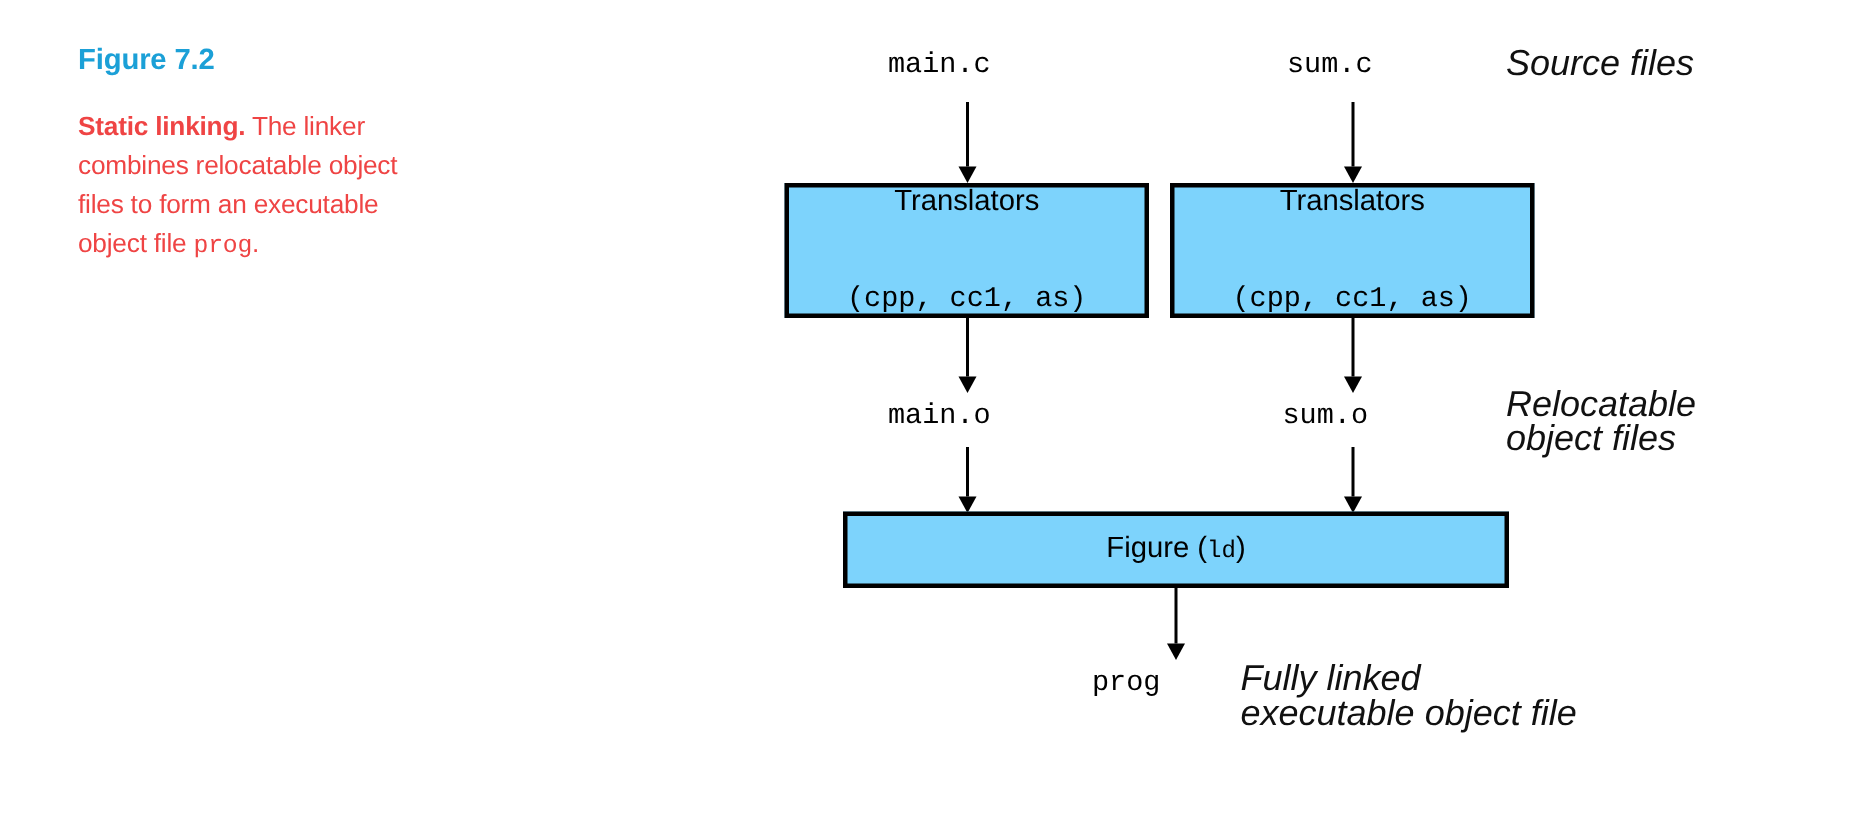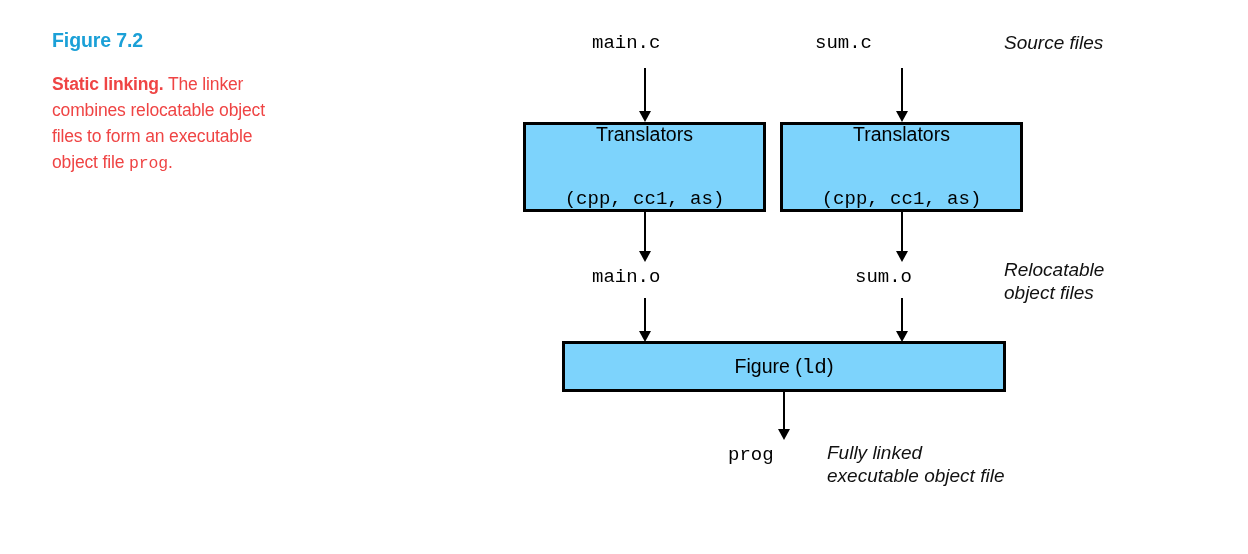--- a/index.html
+++ b/index.html
@@ -71,21 +71,21 @@
     font-family: "Liberation Mono", "DejaVu Sans Mono", monospace;
     font-size: 19px;
     line-height: 22px;
     color: #000;
   }
 
   
   .annot {
     font-family: "Liberation Sans", sans-serif;
     font-style: italic;
-    font-size: 19px;
+    font-size: 24px;
     line-height: 23px;
     color: #111;
     white-space: nowrap;
   }
 
   
   .box {
     position: absolute;
     border: 3px solid #000;
     background: #7dd3fc;
@@ -110,21 +110,21 @@
     margin-top: 40px;
   }
   .box .inline-mix {
     font-family: "Liberation Sans", sans-serif;
     font-size: 19.5px;
     line-height: 25px;
     color: #000;
     white-space: pre;
   }
   .box .inline-mix .mono {
-    font-size: 21px;
+    font-size: 16px;
     text-align: right;
   }
 
   
   .arrow {
     position: absolute;
   }
   .arrow .shaft {
     position: absolute;
     left: 0;
@@ -155,21 +155,21 @@
       <span>object files to form an</span>
       <span>executable object file</span>
       <span class="progname">prog</span><span>.</span>
     </div>
   </div>
 
   <div id="diagram">
 
     <div class="dlabel filename" style="left:592px; top:32px;">main.c</div>
 
-    <div class="dlabel filename" style="left:815px; top:32px;text-align:center;">sum.c</div>
+    <div class="dlabel filename" style="left:858px; top:32px;text-align:center;">sum.c</div>
 
     <div class="dlabel annot" style="left:1004px; top:31px;">Source files</div>
 
     <div class="arrow" style="left:644px; top:68px; height:54px;">
       <div class="shaft" style="height:43px;"></div>
       <div class="head" style="top:43px;"></div>
     </div>
 
     <div class="arrow" style="left:901px; top:68px; height:54px;">
       <div class="shaft" style="height:43px;"></div>

